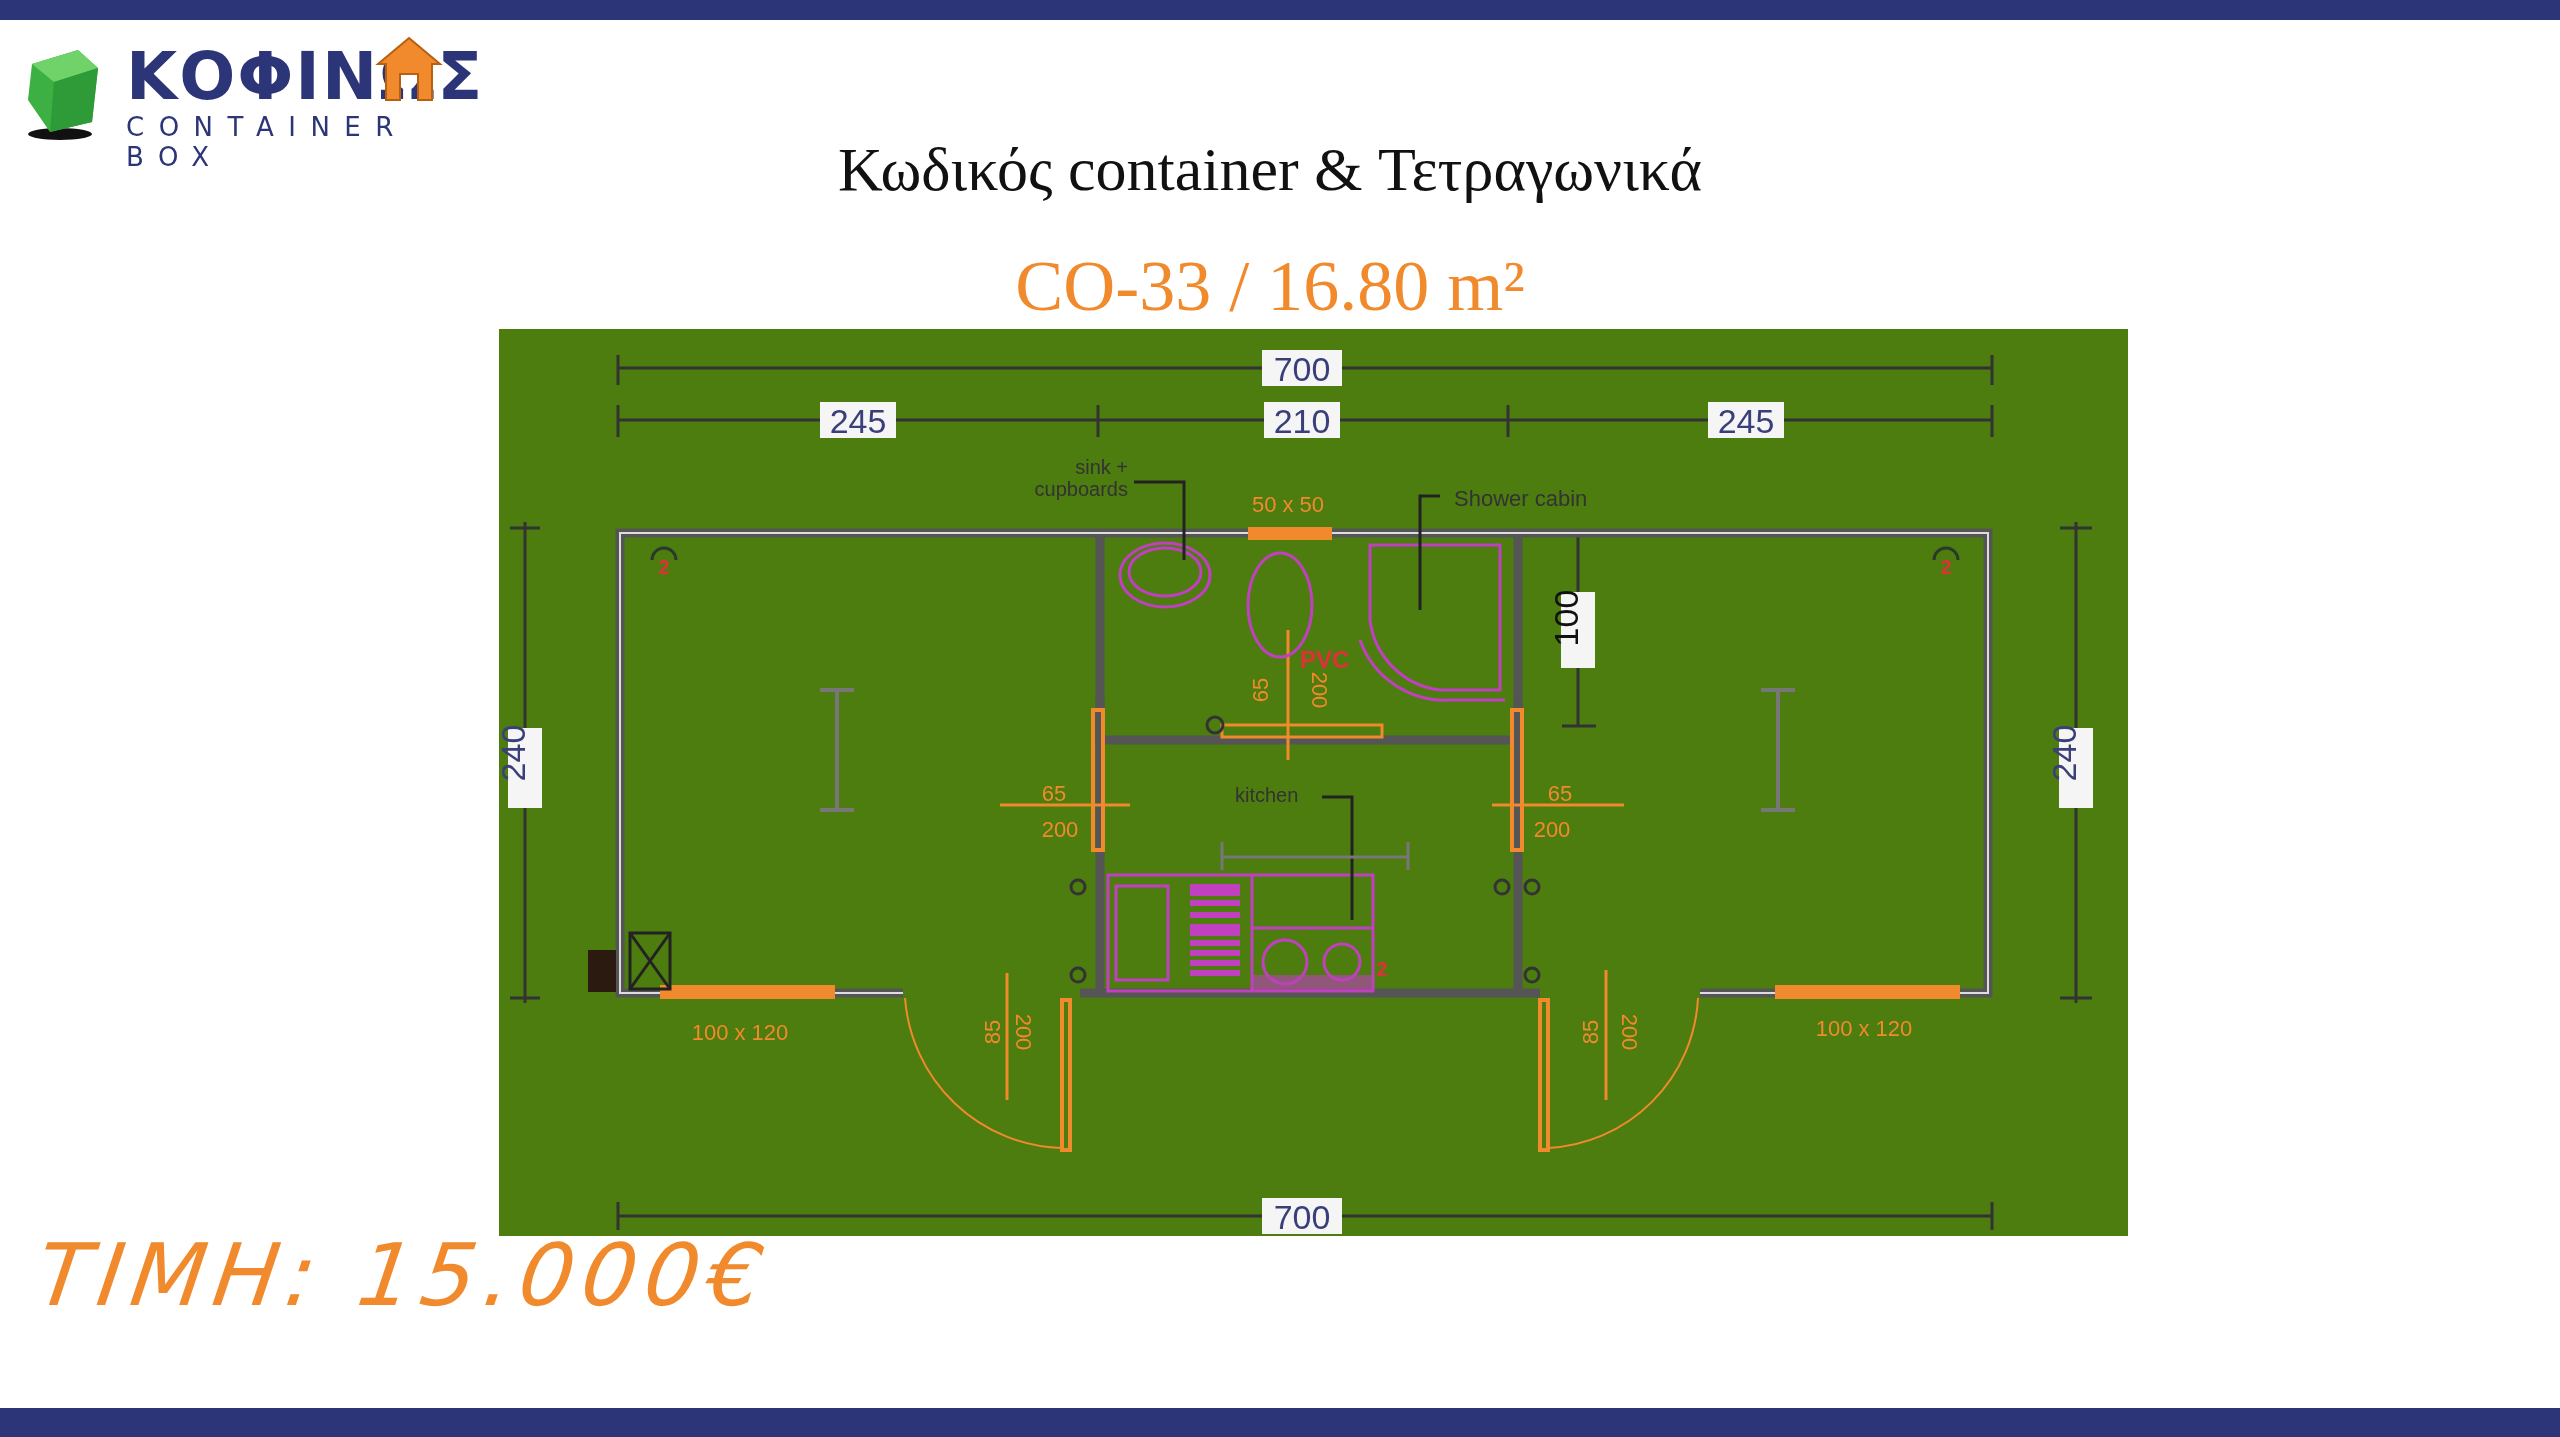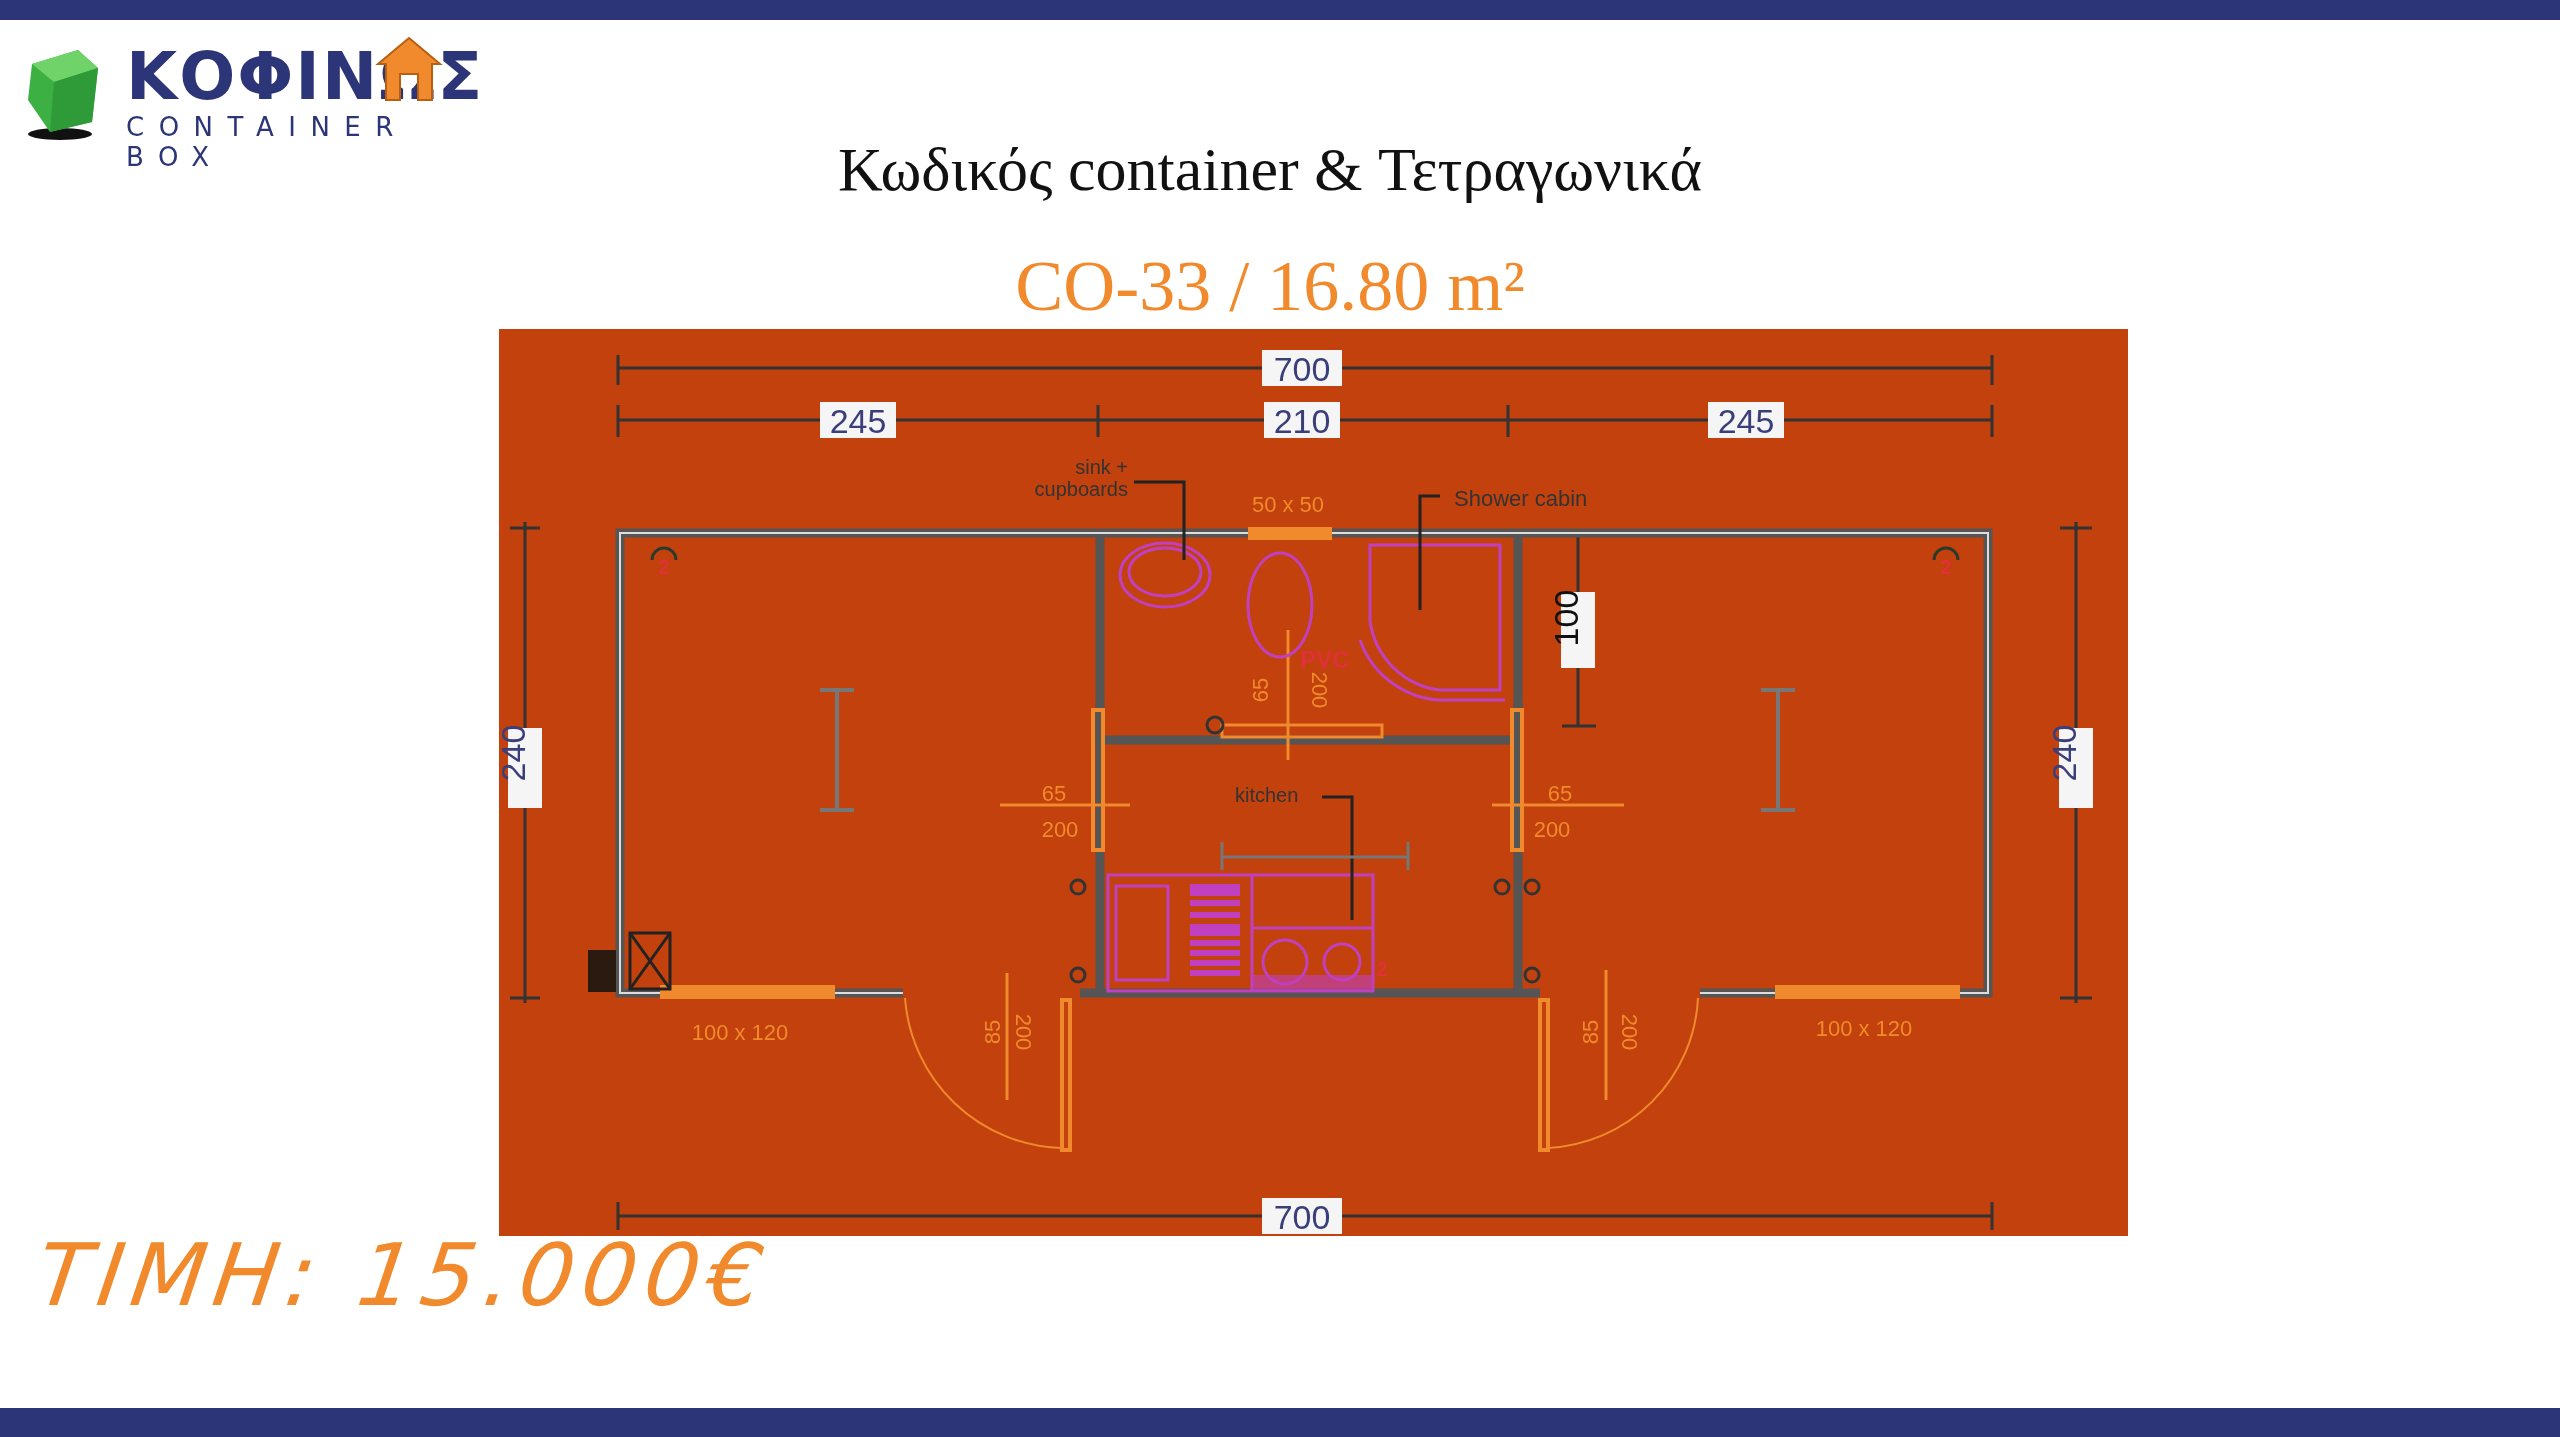--- a/index.html
+++ b/index.html
@@ -10,21 +10,21 @@
   .bar.bottom { top:1408px; height:29px; }
   .logo { position:absolute; left:22px; top:38px; width:460px; height:110px; }
   .logo-word { position:absolute; left:104px; top:2px; font-family:"DejaVu Sans", sans-serif; font-weight:bold;
                font-size:66px; color:#2b3577; letter-spacing:2px; line-height:74px;text-align:center; }
   .logo-sub { position:absolute; left:104px; top:74px; font-family:"DejaVu Sans", sans-serif; font-size:26px;
               color:#2b3577; letter-spacing:14.5px; line-height:30px; }
   .title { position:absolute; left:0; width:2540px; top:118px; text-align:center;
            font-family:"Liberation Serif", serif; font-size:62px; color:#111; line-height:80px;margin-top:11px; }
   .code { position:absolute; left:0; width:2540px; top:236px; text-align:center;
           font-family:"Liberation Serif", serif; font-size:72px; color:#f08a2c; line-height:100px; }
-  .plan { position:absolute; left:499px; top:329px; width:1629px; height:907px; background:#c2410c; }
+  .plan { position:absolute; left:499px; top:329px; width:1629px; height:907px; background:#4d7c0f; }
   .price { position:absolute; left:38px; top:1220px; font-family:"DejaVu Sans", sans-serif; font-style:italic;
            font-size:86px; color:#f08a2c; letter-spacing:8px; line-height:110px; transform:skewX(-8deg); }
   svg text { font-family:"Liberation Sans", sans-serif; }
 </style>
 </head>
 <body>
 
 <div class="bar top"></div>
 
 <div class="logo">

